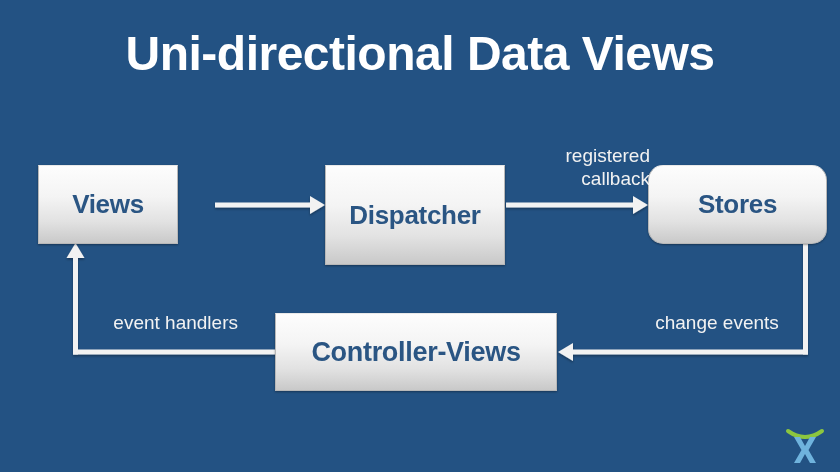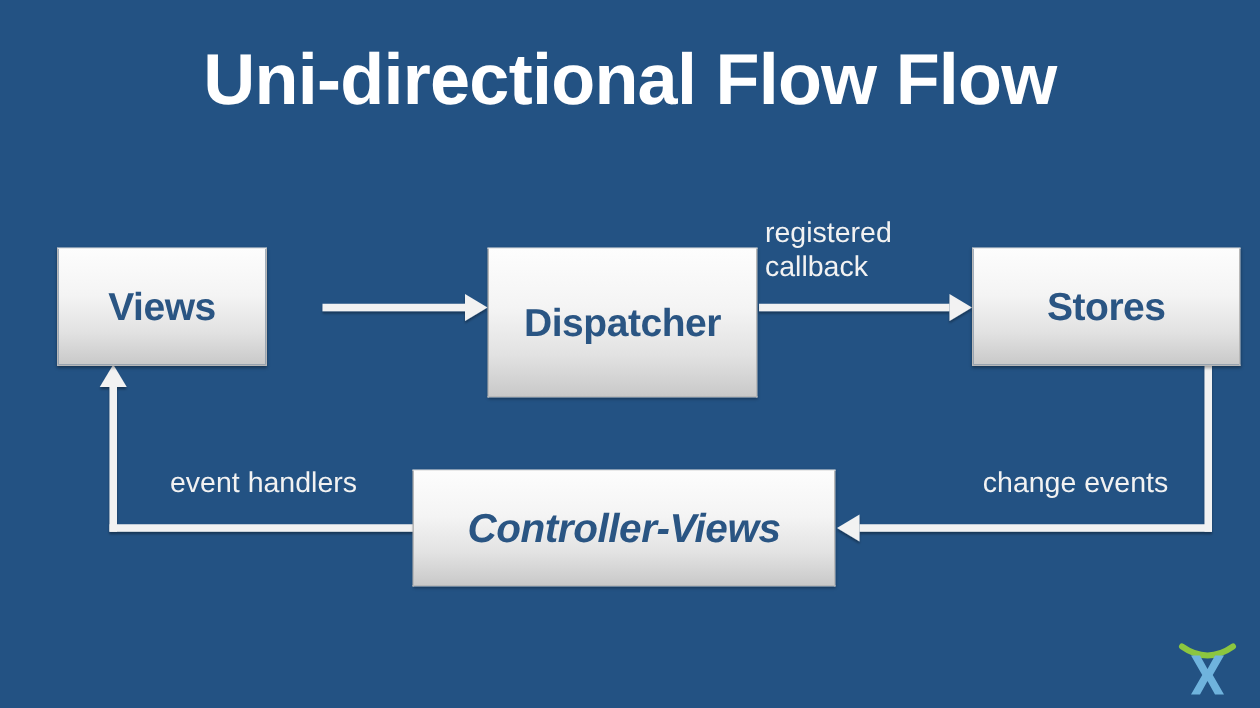--- a/index.html
+++ b/index.html
@@ -45,32 +45,32 @@
   }
   .node-label {
     color: #2a5583;
     font-size: 26px;
     font-weight: bold;
     letter-spacing: -0.3px;
     white-space: nowrap;
   }
   #node-views     { left: 38px;  top: 165px; width: 140px; height: 79px; }
   #node-dispatcher{ left: 325px; top: 165px; width: 180px; height: 100px; }
-  #node-stores    { left: 648px; top: 165px; width: 179px; height: 79px; }
-  #node-controller{ left: 275px; top: 313px; width: 282px; height: 78px; font-style: italic; }
+  #node-stores    { left: 648px; top: 165px; width: 179px; height: 79px; border-radius: 15px; }
+  #node-controller{ left: 275px; top: 313px; width: 282px; height: 78px; }
   #node-controller .node-label { font-size: 27px; }
 
   
   .edge-label {
     position: absolute;
     color: #f2f2f2;
     font-size: 19px;
     line-height: 1.22;
     white-space: pre-line;
-    text-align: left;
+    text-align: right;
     z-index: 6;
   }
   #label-actions   { left: 228px; top: 170px; width: 80px; }
   #label-registered{ left: 510px; top: 144px; width: 140px; }
   #label-change    { left: 634px; top: 311px; width: 166px; text-align: center; }
   #label-event     { left: 86px;  top: 311px; width: 152px; text-align: right; }
 
   
   #edges {
     position: absolute;
@@ -87,21 +87,21 @@
     width: 46px;
     height: 42px;
     z-index: 7;
   }
 </style>
 </head>
 <body>
 
 <div id="canvas">
 
-  <div id="title">Uni-directional Flow Flow</div>
+  <div id="title">Uni-directional Data Views</div>
 
   <svg id="edges" viewBox="0 0 840 472" width="840" height="472">
     <defs>
       <filter id="lineshadow" x="-20%" y="-20%" width="140%" height="160%">
         <feDropShadow dx="0" dy="1.5" stdDeviation="0.8" flood-color="#000000" flood-opacity="0.35"></feDropShadow>
       </filter>
     </defs>
 
     <g filter="url(#lineshadow)" fill="#f2f2f2" stroke="none">
 

